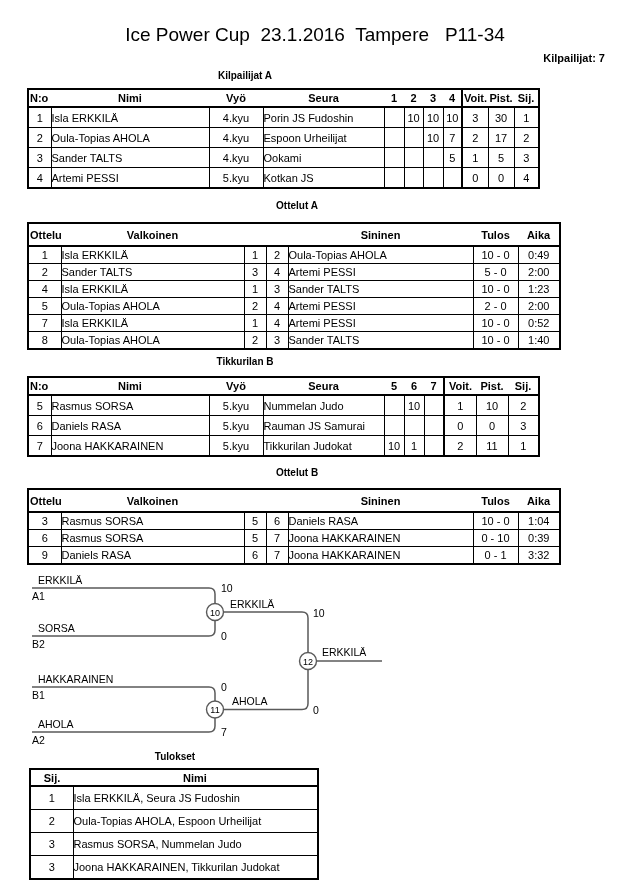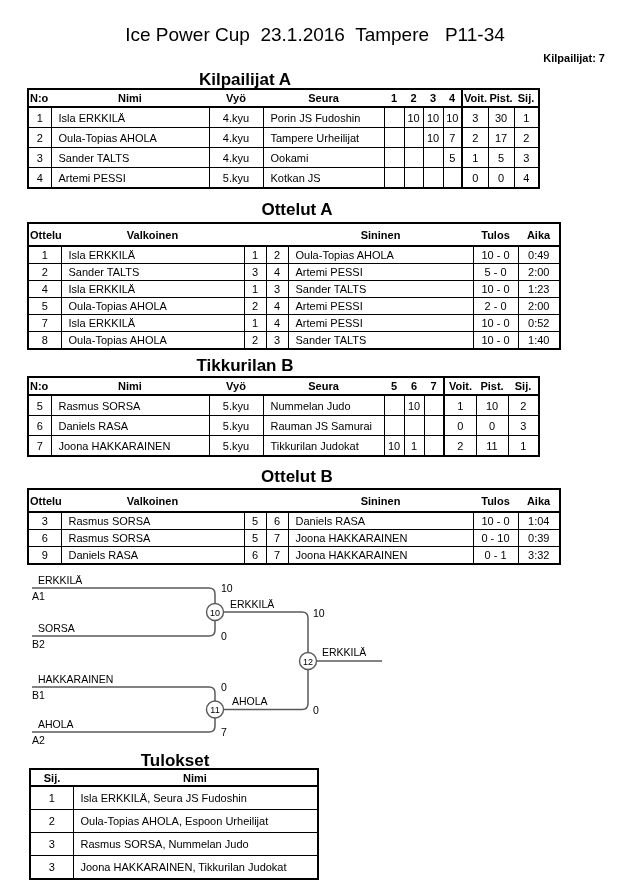--- a/index.html
+++ b/index.html
@@ -2,34 +2,34 @@
 <html><head>
 <meta charset="utf-8">
 <style>
   html,body{margin:0;padding:0;background:#fff;}
   body{font-family:"Liberation Sans","DejaVu Sans",sans-serif;color:#000;}
   .page{position:relative;width:630px;height:891px;background:#fff;overflow:hidden;}
   .main-title{position:absolute;top:24px;left:0;width:630px;text-align:center;
     font-size:19px;font-weight:normal;white-space:pre;}
   .count{position:absolute;top:52px;left:305px;width:300px;text-align:right;
     font-size:11px;font-weight:bold;}
-  .sec{position:absolute;width:300px;text-align:center;font-size:17px;font-weight:bold;}
+  .sec{position:absolute;width:300px;text-align:center;font-size:10px;font-weight:bold;}
   #sec-kilpa{left:95px;top:70px}
   #sec-otta{left:147px;top:200px}
   #sec-kilpb{left:95px;top:356px}
   #sec-ottb{left:147px;top:467px}
   #sec-tulok{left:25px;top:751px}
   table.tbl{position:absolute;border-collapse:collapse;table-layout:fixed;
     font-size:11px;border:2px solid #000;}
   .tbl th{font-weight:bold;padding:0;border:none;border-bottom:2px solid #000;
     text-align:center;white-space:nowrap;overflow:visible;}
   .tbl td{border:1px solid #000;padding:0;text-align:center;vertical-align:middle;
     white-space:nowrap;overflow:hidden;}
   .tbl th.hl{text-align:left;padding-left:1px;}
-  .tbl td.l{text-align:left;padding-left:7px;}
+  .tbl td.l{text-align:left;}
   .thick{border-left:2px solid #000 !important;}
   #tbl-kilpa{left:27px;top:88px;width:511px;}
   #tbl-kilpa th{height:16px}  #tbl-kilpa td{height:19px}
   #tbl-otta{left:27px;top:222px;width:532px;}
   #tbl-otta th{height:21px}   #tbl-otta td{height:16px}
   #tbl-kilpb{left:27px;top:376px;width:511px;}
   #tbl-kilpb th{height:16px}  #tbl-kilpb td{height:19px}
   #tbl-ottb{left:27px;top:488px;width:532px;}
   #tbl-ottb th{height:21px}   #tbl-ottb td{height:16px}
   #tbl-tulok{left:29px;top:768px;width:288px;}
@@ -86,21 +86,21 @@
       <td>10</td>
       <td>10</td>
       <td class="thick">3</td>
       <td>30</td>
       <td>1</td>
     </tr>
     <tr>
       <td>2</td>
       <td class="l">Oula-Topias AHOLA</td>
       <td>4.kyu</td>
-      <td class="l">Tampere Urheilijat</td>
+      <td class="l">Espoon Urheilijat</td>
       <td></td>
       <td></td>
       <td>10</td>
       <td>7</td>
       <td class="thick">2</td>
       <td>17</td>
       <td>2</td>
     </tr>
     <tr>
       <td>3</td>

